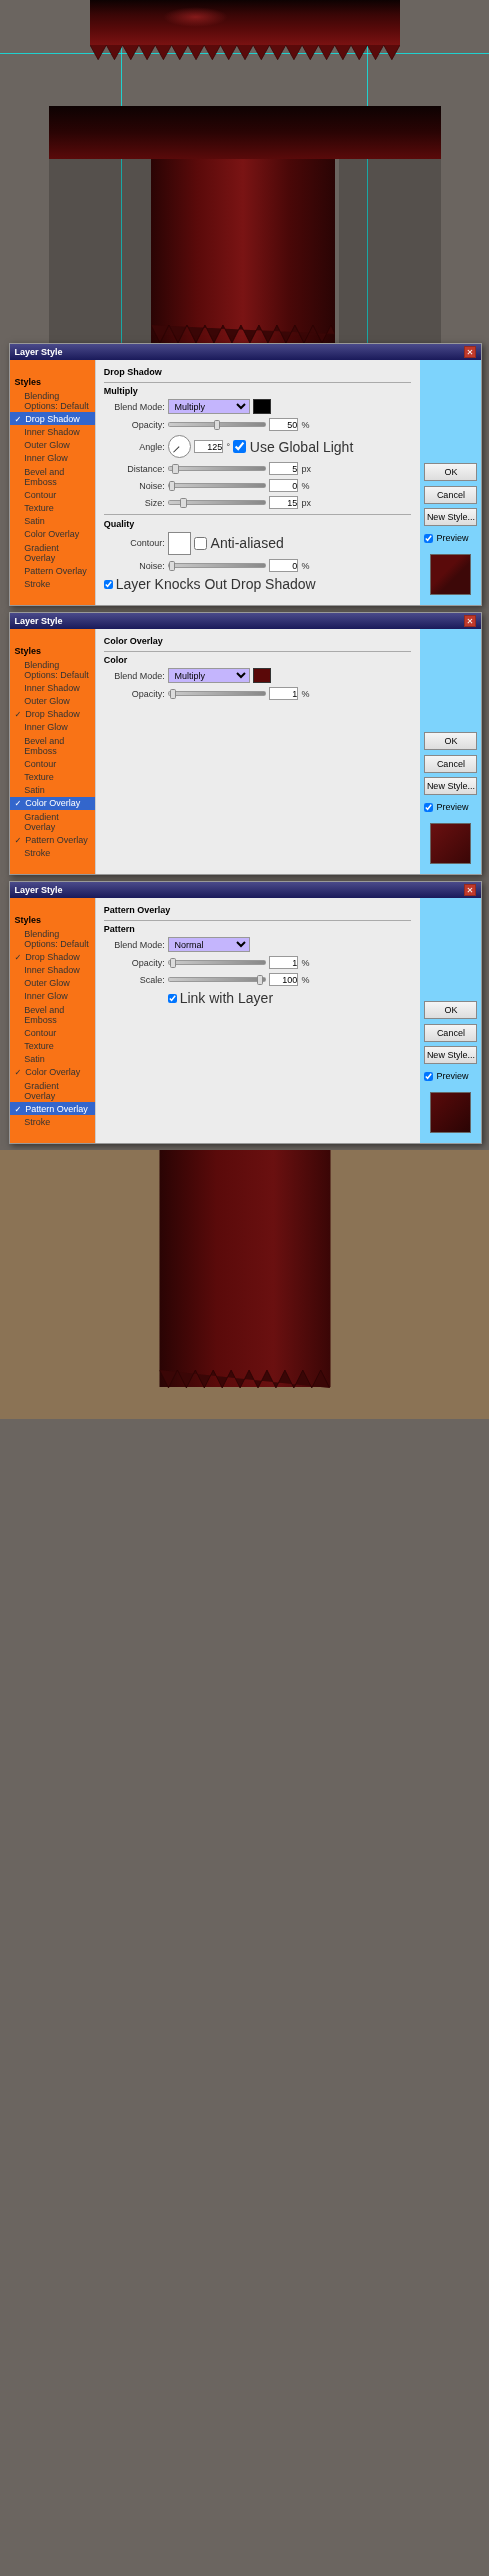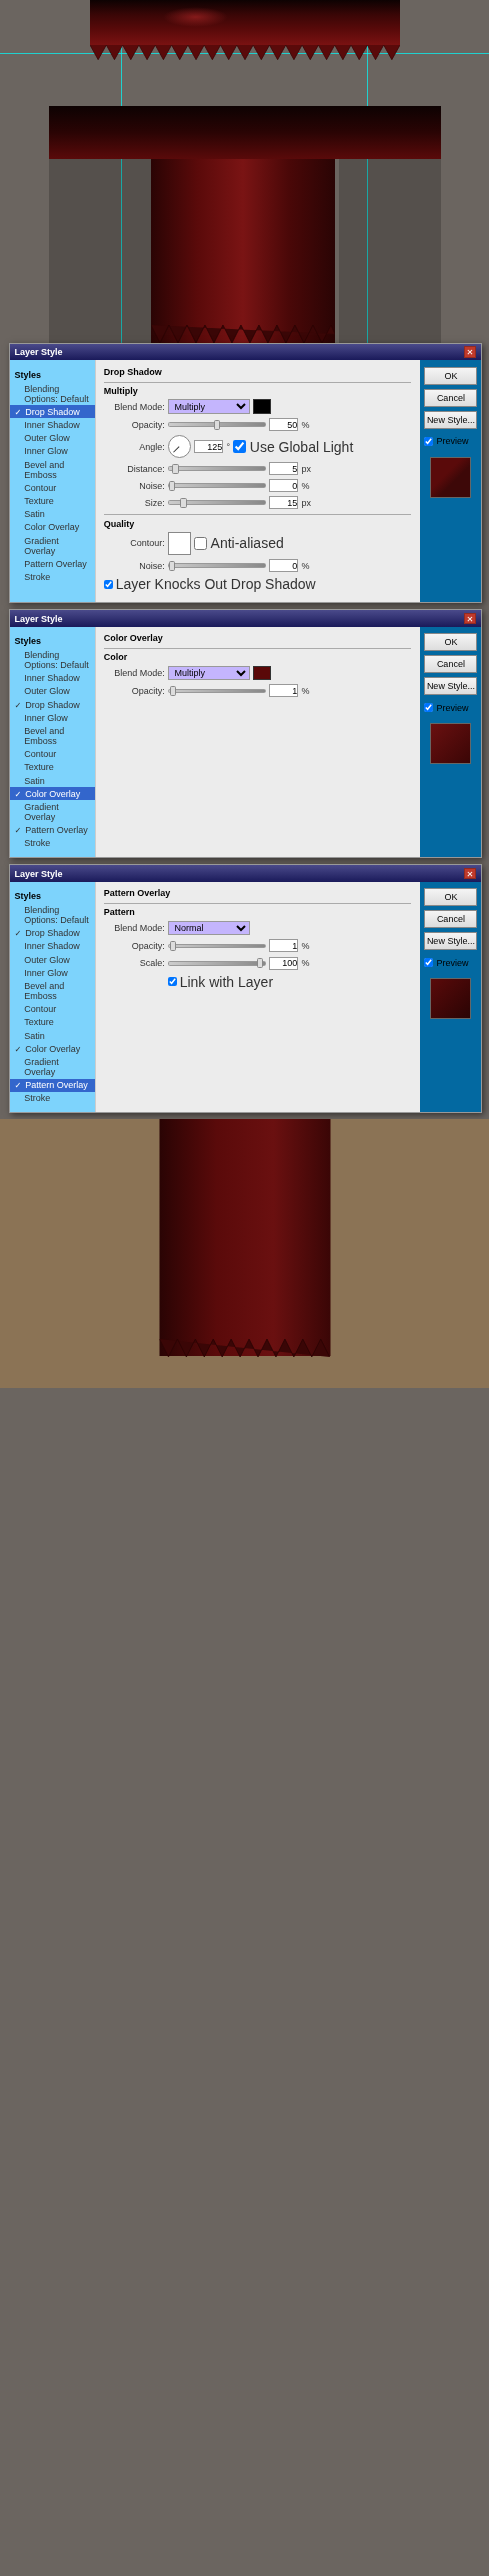--- a/index.html
+++ b/index.html
@@ -79,23 +79,23 @@
     }
 
     .dialog-body {
       display: flex;
       background: #ececec;
     }
 
     
     .styles-sidebar {
       width: 86px;
-      background: #7dd3fc;
+      background: #f97316;
       border-right: 0.8px solid #ccc;
-      padding: 7px 0;
+      padding: 14px 0;
       min-height: 163px;
     }
     .styles-sidebar-header {
       font-weight: bold;
       padding: 2.4px 4.9px;
       font-size: 9px;
       color: #000;
     }
     .style-item {
       padding: 1.6px 4.9px 1.6px 14.7px;
@@ -228,21 +228,22 @@
       right: 50%;
     }
 
     
     .dialog-buttons {
       width: 61px;
       padding: 6.5px 4.9px;
       display: flex;
       flex-direction: column;
       gap: 4.1px;
-      background: #0369a1;
+      background: #7dd3fc;
+      justify-content: flex-end;
     }
     .dialog-btn {
       width: 53px;
       height: 18px;
       font-size: 9px;
       border: 0.8px solid #888;
       background: linear-gradient(to bottom, #f5f5f5, #ddd);
       cursor: pointer;
       text-align: center;
     }

